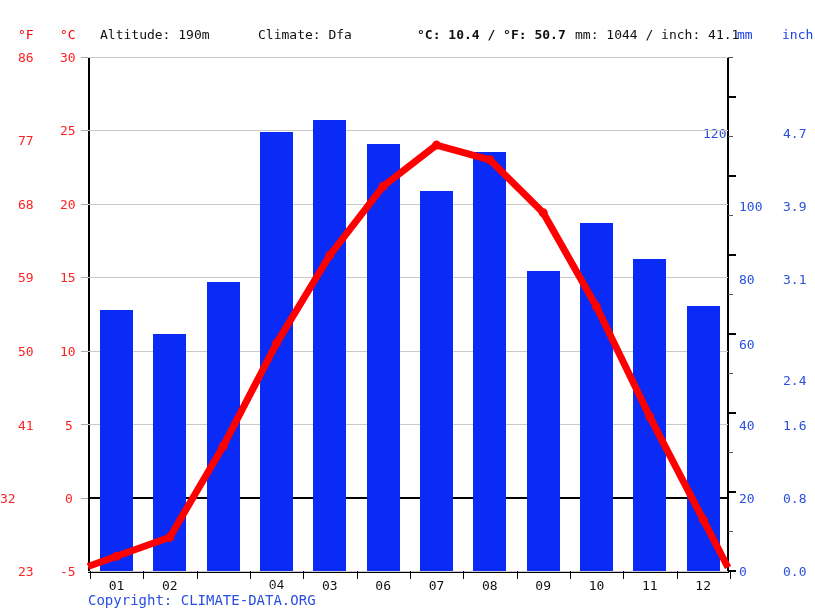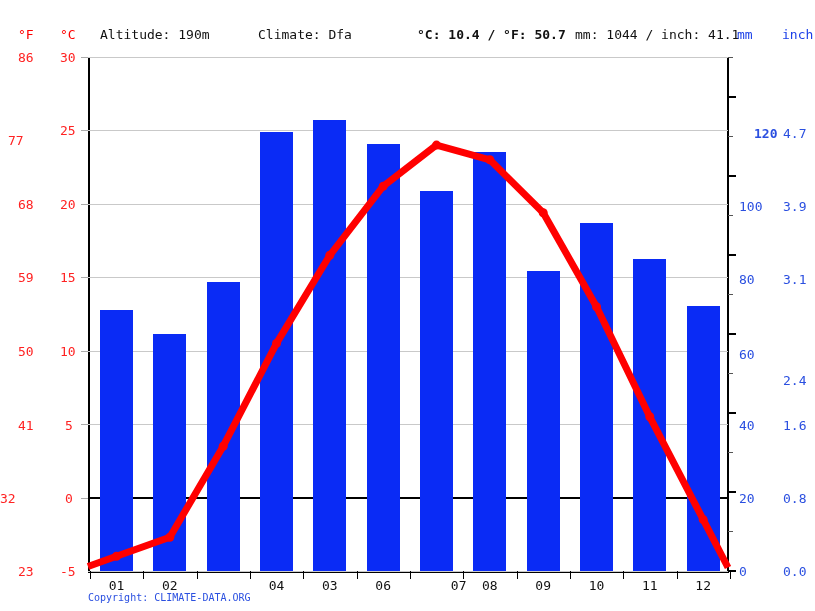--- a/index.html
+++ b/index.html
@@ -29,58 +29,58 @@
   .tickR{position:absolute;left:640px;width:8px;height:2px;background:#000;}
   .tickRm{position:absolute;left:640px;width:5px;height:1px;background:#555;}
   .tickB{position:absolute;top:514px;width:1px;height:8px;background:#000;}
 
   .bar{position:absolute;background:#0a2bf5;bottom:0;width:33px;}
 
   svg.line{position:absolute;left:0;top:0;width:640px;height:514px;overflow:visible;}
 
   .xlab{position:absolute;top:578px;font-size:13px;color:#111;text-align:center;width:60px;}
 
-  #copyright{position:absolute;left:88px;top:592px;font-size:10px;color:#2a4fe0;white-space:nowrap;}
+  #copyright{position:absolute;left:88px;top:592px;font-size:14px;color:#2a4fe0;white-space:nowrap;}
 </style>
 </head>
 <body>
 
 <div id="root">
 
   <div class="hdr red" style="left:18px;">°F</div>
   <div class="hdr red" style="left:60px;">°C</div>
   <div class="hdr black" style="left:100px;">Altitude: 190m</div>
   <div class="hdr black" style="left:258px;">Climate: Dfa</div>
   <div class="hdr black" style="left:417px;font-weight:bold;">°C: 10.4 / °F: 50.7</div>
   <div class="hdr black" style="left:575px;">mm: 1044 / inch: 41.1</div>
   <div class="hdr blue" style="left:737px;">mm</div>
   <div class="hdr blue" style="left:782px;">inch</div>
 
   <div class="axlabel red" style="left:18px;top:57px;">86</div>
-  <div class="axlabel red" style="left:8px;top:140px;">77</div>
+  <div class="axlabel red" style="left:18px;top:140px;">77</div>
   <div class="axlabel red" style="left:18px;top:204px;">68</div>
   <div class="axlabel red" style="left:18px;top:277px;">59</div>
   <div class="axlabel red" style="left:18px;top:351px;">50</div>
   <div class="axlabel red" style="left:18px;top:425px;">41</div>
   <div class="axlabel red" style="left:0;top:498px;">32</div>
   <div class="axlabel red" style="left:18px;top:571px;">23</div>
 
   <div class="axlabel red" style="left:60px;top:57px;">30</div>
   <div class="axlabel red" style="left:60px;top:130px;">25</div>
   <div class="axlabel red" style="left:60px;top:204px;">20</div>
   <div class="axlabel red" style="left:60px;top:277px;">15</div>
   <div class="axlabel red" style="left:60px;top:351px;">10</div>
   <div class="axlabel red" style="left:65px;top:425px;">5</div>
   <div class="axlabel red" style="left:65px;top:498px;">0</div>
   <div class="axlabel red" style="left:60px;top:571px;">-5</div>
 
-  <div class="axlabel blue" style="left:754px;top:133px;font-weight:bold;">120</div>
+  <div class="axlabel blue" style="left:703px;top:133px;">120</div>
   <div class="axlabel blue" style="left:739px;top:206px;">100</div>
   <div class="axlabel blue" style="left:739px;top:279px;">80</div>
-  <div class="axlabel blue" style="left:739px;top:354px;">60</div>
+  <div class="axlabel blue" style="left:739px;top:344px;">60</div>
   <div class="axlabel blue" style="left:739px;top:425px;">40</div>
   <div class="axlabel blue" style="left:739px;top:498px;">20</div>
   <div class="axlabel blue" style="left:739px;top:571px;">0</div>
 
   <div class="axlabel blue" style="left:783px;top:133px;">4.7</div>
   <div class="axlabel blue" style="left:783px;top:206px;">3.9</div>
   <div class="axlabel blue" style="left:783px;top:279px;">3.1</div>
   <div class="axlabel blue" style="left:783px;top:352px;margin-top:28px;">2.4</div>
   <div class="axlabel blue" style="left:783px;top:425px;">1.6</div>
   <div class="axlabel blue" style="left:783px;top:498px;">0.8</div>
@@ -165,24 +165,24 @@
         <circle cx="508.5" cy="249.7" r="4.5" fill="#ff0000"></circle>
         <circle cx="561.8" cy="359.8" r="4.5" fill="#ff0000"></circle>
         <circle cx="615.2" cy="462.6" r="4.5" fill="#ff0000"></circle>
       </svg>
   </div>
 
   <div id="xlabels">
       <div class="xlab" style="left: 86.5px;">01</div>
       <div class="xlab" style="left: 139.833px;">02</div>
       <div class="xlab" style="left: 193.167px; margin-top: 44px;">03</div>
-      <div class="xlab" style="left: 246.5px;">04</div>
+      <div class="xlab" style="left: 246.5px; font-family: Liberation Mono, monospace;">04</div>
       <div class="xlab" style="left: 299.833px;">03</div>
       <div class="xlab" style="left: 353.167px;">06</div>
-      <div class="xlab" style="left: 406.5px; text-align: right;">07</div>
+      <div class="xlab" style="left: 406.5px;">07</div>
       <div class="xlab" style="left: 459.833px;">08</div>
       <div class="xlab" style="left: 513.167px;">09</div>
       <div class="xlab" style="left: 566.5px;">10</div>
       <div class="xlab" style="left: 619.833px;">11</div>
       <div class="xlab" style="left: 673.167px;">12</div>
     </div>
 
   <div id="copyright">Copyright: CLIMATE-DATA.ORG</div>
 </div>
 

